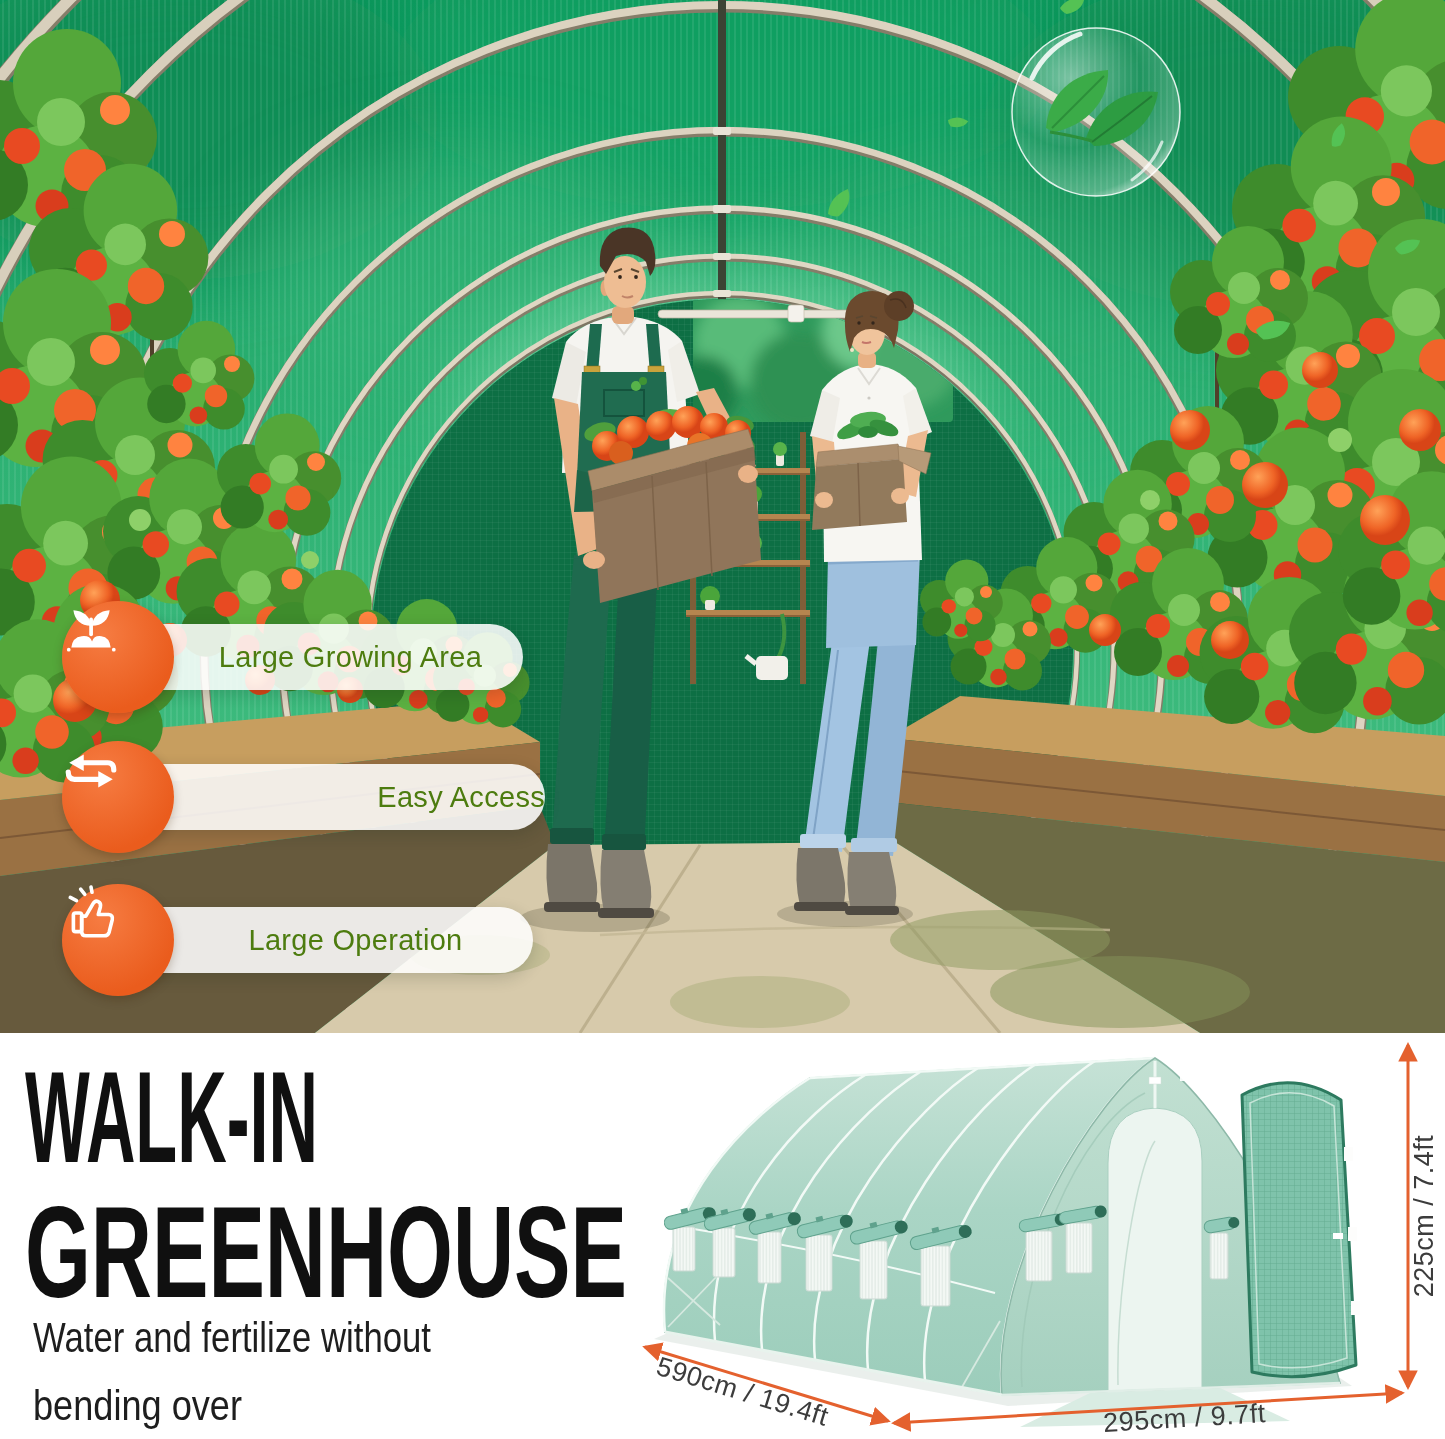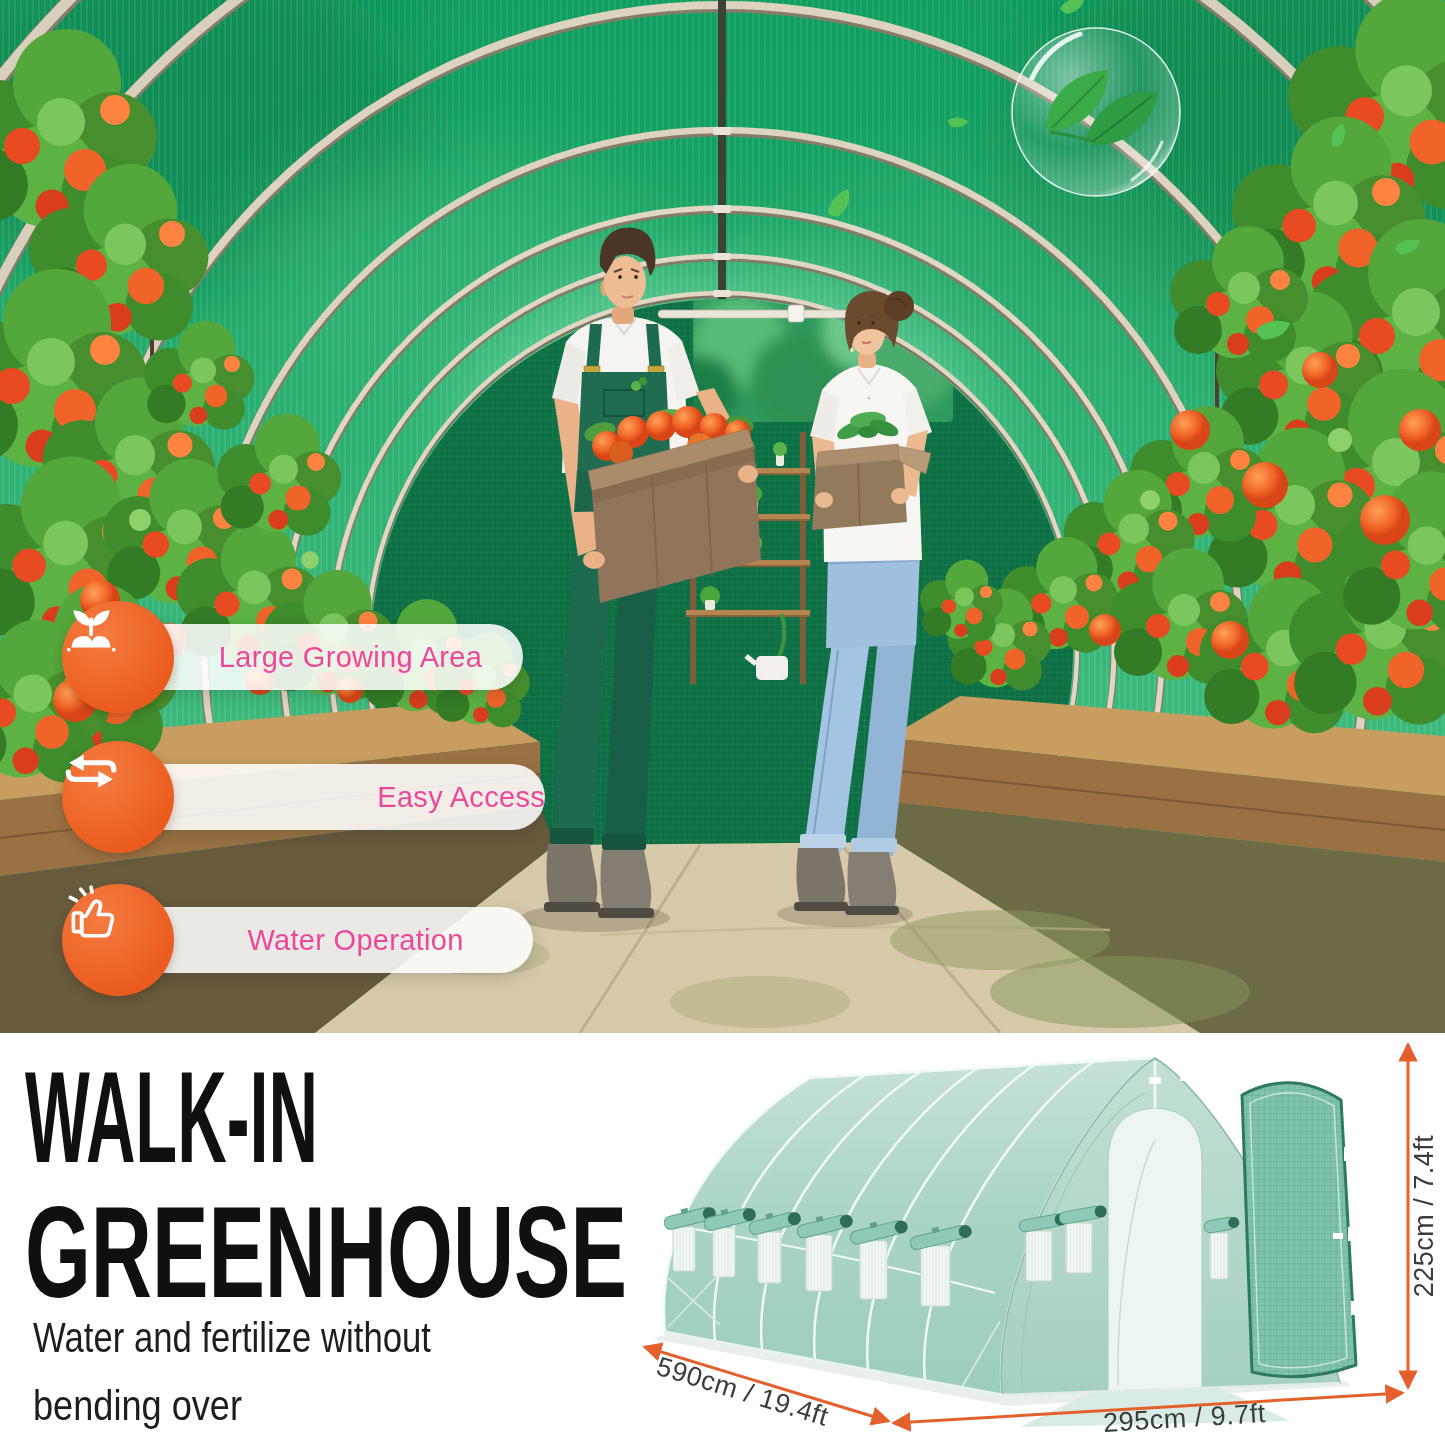--- a/index.html
+++ b/index.html
@@ -5,21 +5,21 @@
   html,body{margin:0;padding:0;background:#ffffff;font-family:"Liberation Sans",sans-serif;}
   .stage{position:relative;width:1445px;height:1439px;overflow:hidden;background:#fff;}
   .photo-section{position:absolute;left:0;top:0;width:1445px;height:1033px;}
   .photo-section svg{position:absolute;left:0;top:0;display:block;}
   .feature-badge{position:absolute;left:62px;width:112px;height:112px;border-radius:50%;
     background:radial-gradient(circle at 36% 30%,#f67c42,#ea5c1d 72%);
     display:flex;align-items:center;justify-content:center;z-index:3;
     box-shadow:0 4px 10px rgba(60,30,5,.25);}
   .feature-pill{position:absolute;left:98px;height:66px;background:rgba(255,255,255,.87);
     border-radius:34px;display:flex;align-items:center;justify-content:center;
-    padding-left:80px;box-sizing:border-box;font-size:29px;color:#ec4899;z-index:2;
+    padding-left:80px;box-sizing:border-box;font-size:29px;color:#4d7c0f;z-index:2;
     box-shadow:0 5px 16px rgba(20,40,25,.18);letter-spacing:.3px;}
   .info-section{position:absolute;left:0;top:1033px;width:1445px;height:406px;background:#fff;}
   .headline-svg{position:absolute;left:0;top:1032px;}
   .diagram-svg{position:absolute;left:640px;top:1035px;}
 </style>
 </head>
 <body>
 
 <div class="stage">
 
@@ -399,21 +399,21 @@
     <div class="feature-badge" style="top:741px;">
       <svg width="58" height="58" viewBox="0 0 56 56">
         <path d="M20,21 H44 Q50,21 50,28" stroke="#ffffff" stroke-width="5" fill="none" stroke-linecap="round"></path>
         <polygon points="21,13 7,21 21,29" fill="#ffffff"></polygon>
         <path d="M36,37 H12 Q6,37 6,30" stroke="#ffffff" stroke-width="5" fill="none" stroke-linecap="round"></path>
         <polygon points="35,29 49,37 35,45" fill="#ffffff"></polygon>
       </svg>
     </div>
 
     <div class="feature-pill" style="top:907px;width:435px;">
-      <span>Water Operation</span>
+      <span>Large Operation</span>
     </div>
     <div class="feature-badge" style="top:884px;">
       <svg width="58" height="58" viewBox="0 0 56 56" fill="none" stroke="#ffffff" stroke-width="3.5" stroke-linecap="round" stroke-linejoin="round">
         <rect x="11" y="28" width="8" height="18" rx="2"></rect>
         <path d="M19,31 h4 l7,-12 q2,-3.5 5,-2 q3,1.5 2,5.5 l-2,7 h10 q4.5,.5 3.5,5 l-3,12 q-1,3.5 -5,3.5 H23 q-4,0 -4,-4 Z"></path>
         <path d="M22,10 L18,5"></path>
           <path d="M29,8 L28,3"></path>
           <path d="M14,16 L8,13"></path>
       </svg>
     </div>

